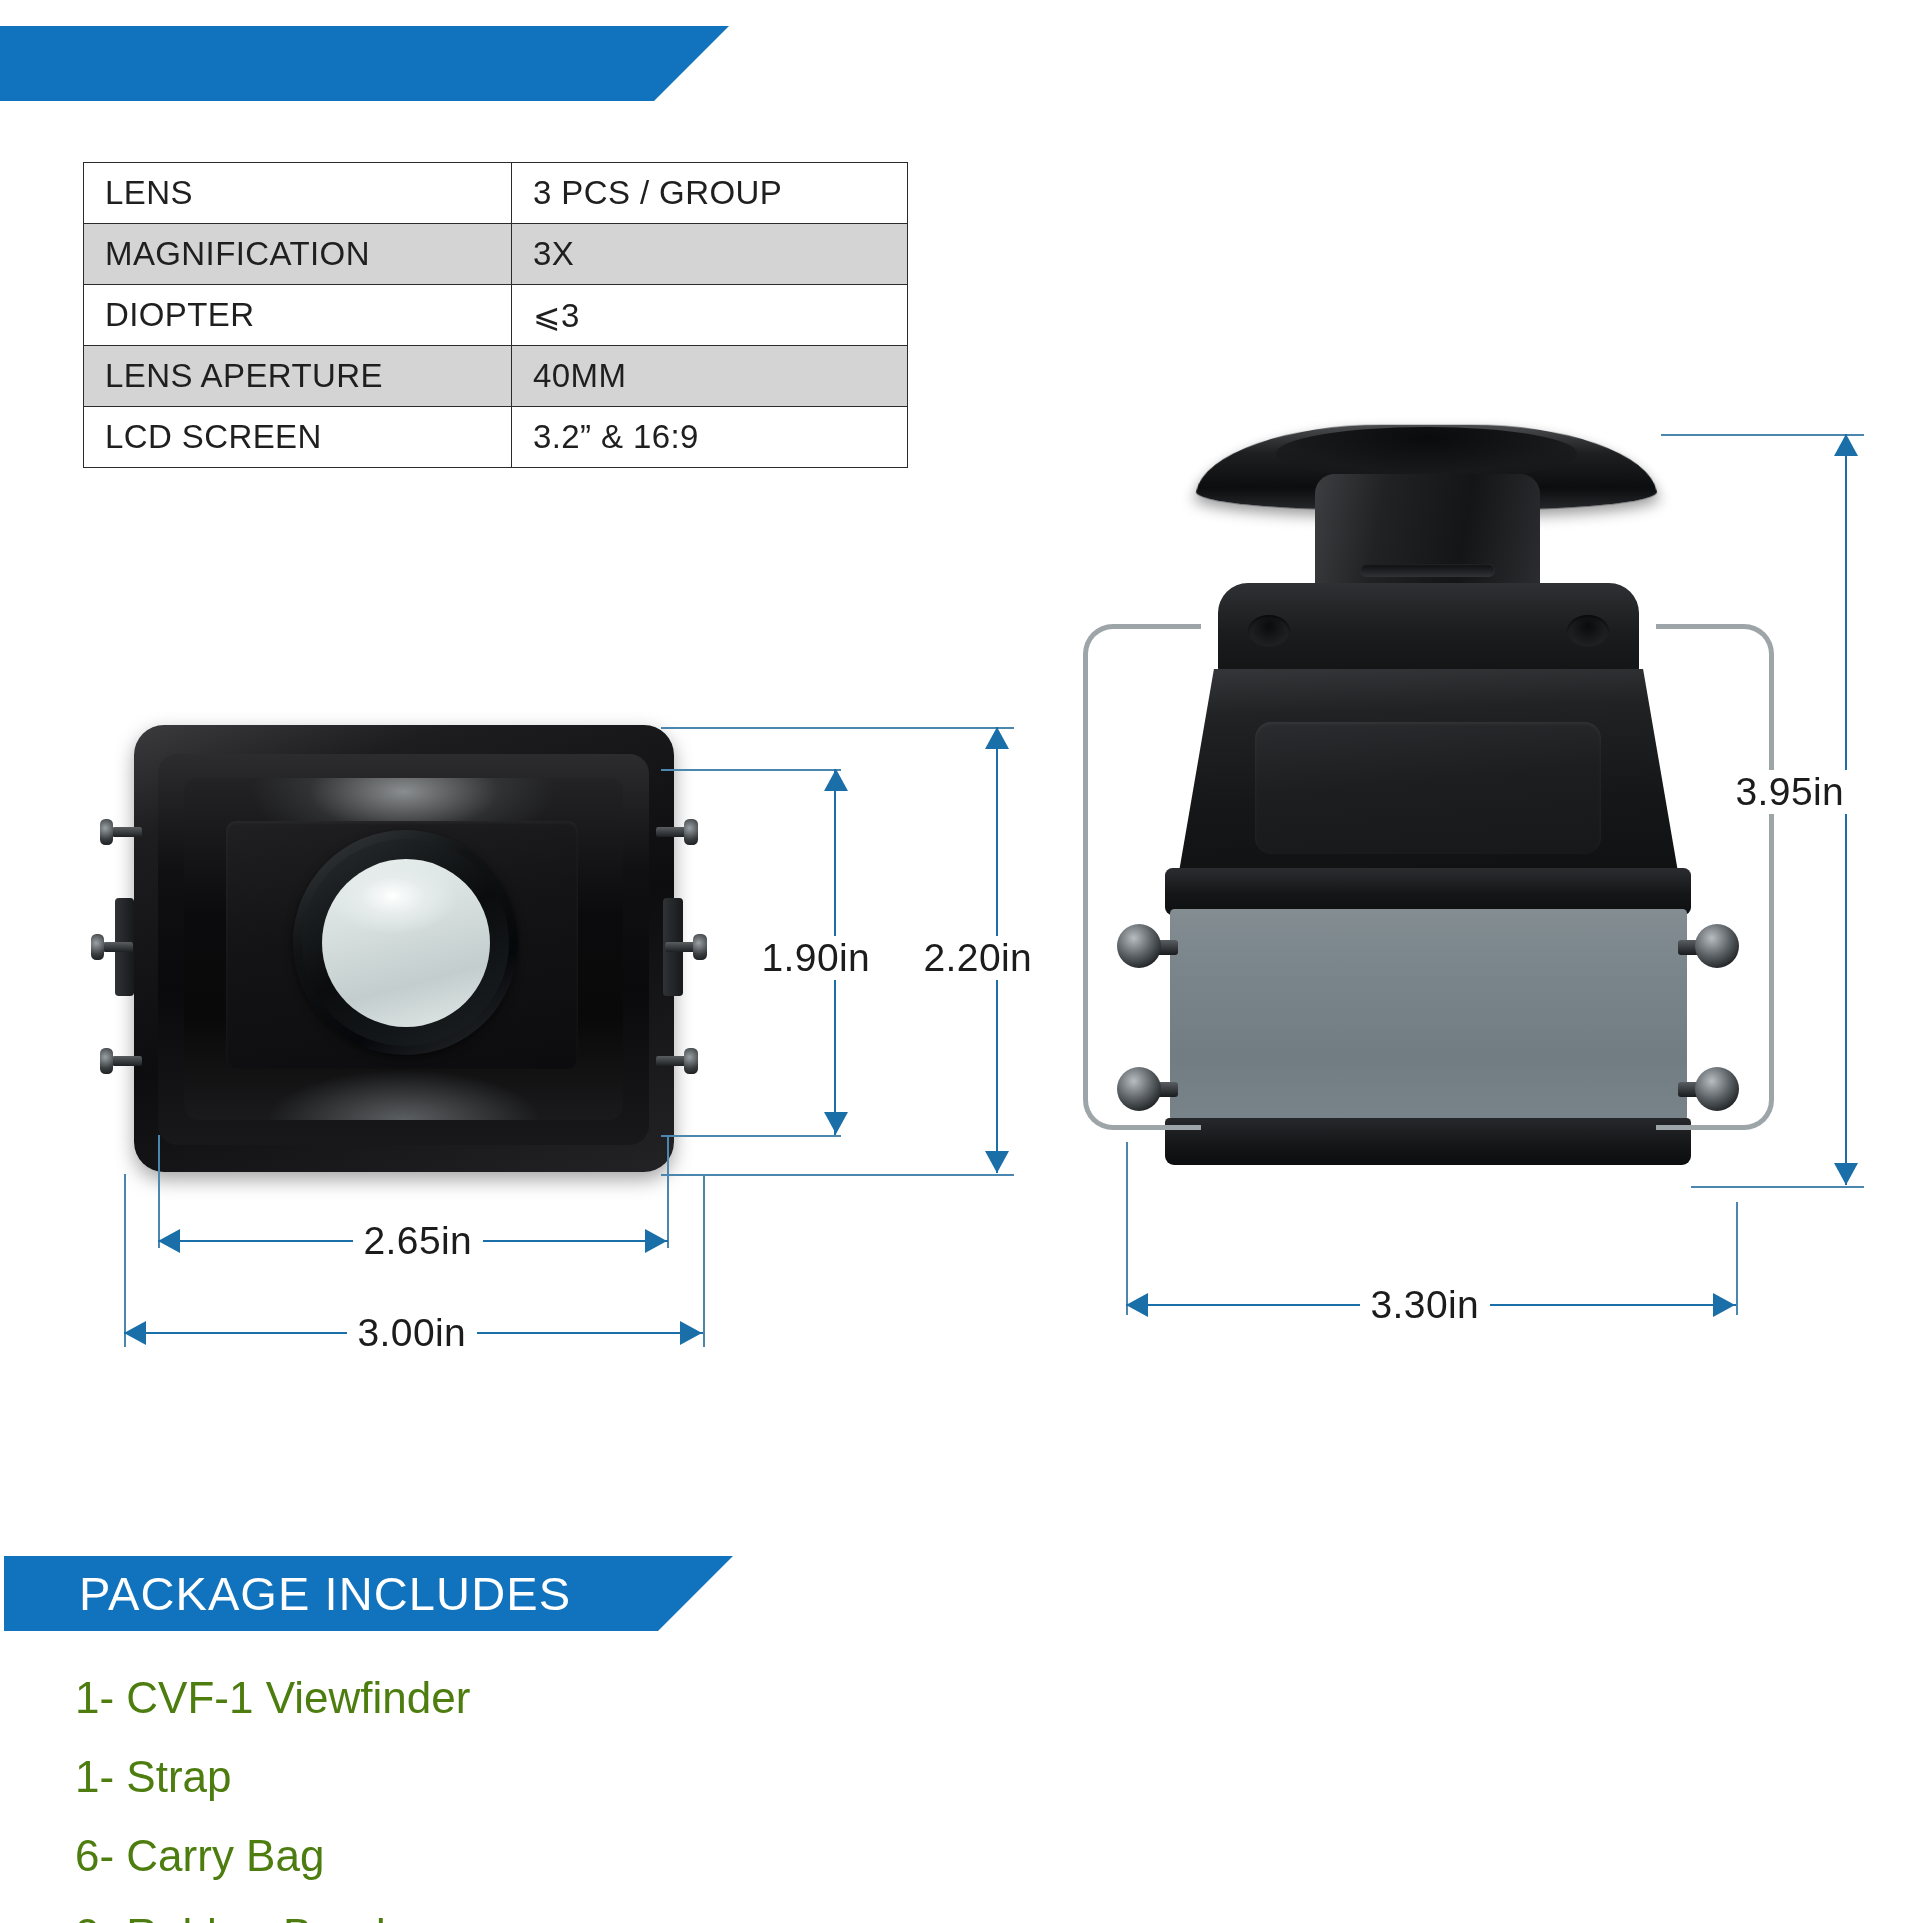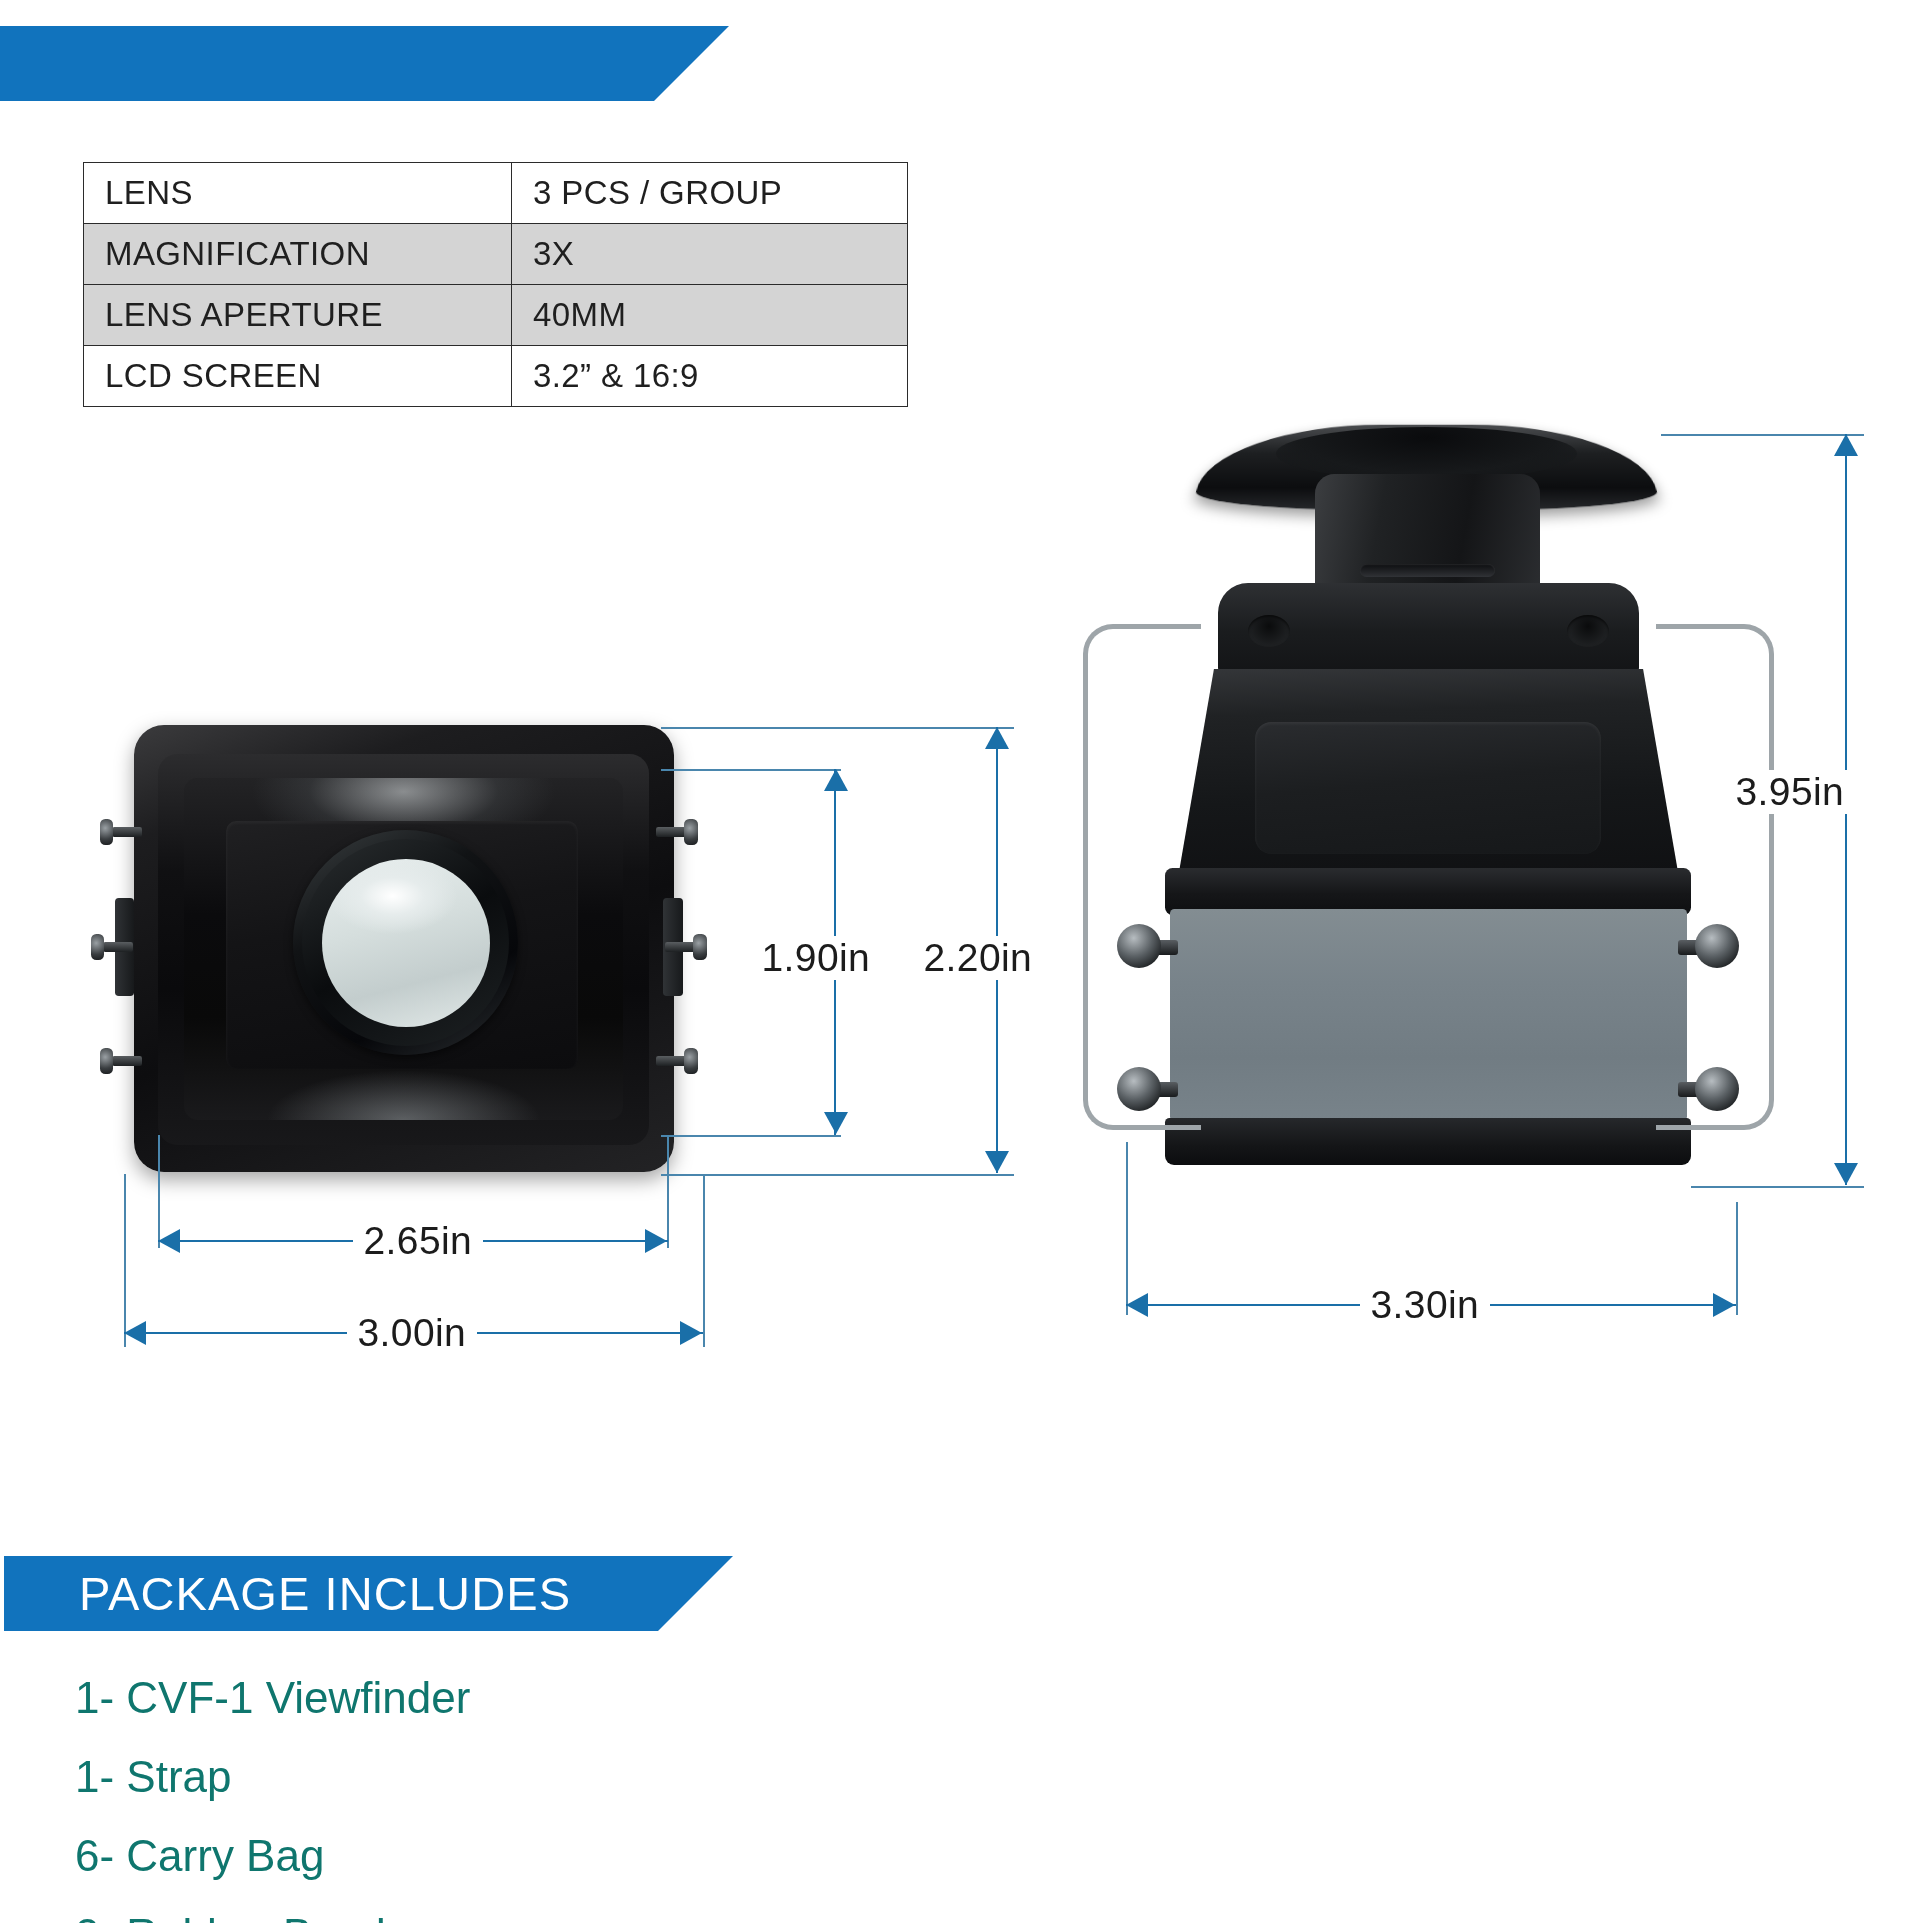--- a/index.html
+++ b/index.html
@@ -118,38 +118,42 @@
         border-left:22.5px solid #1a6fa8;}
   .arrow.up{border-left:12px solid transparent;border-right:12px solid transparent;
         border-bottom:22.5px solid #1a6fa8;}
   .arrow.down{border-left:12px solid transparent;border-right:12px solid transparent;
         border-top:22.5px solid #1a6fa8;}
   .dim-text{position:absolute;font-size:39px;color:#1c1c1c;white-space:nowrap;
         background:#ffffff;padding:0 10.5px;letter-spacing:0.4px;}
 
   
   #pkg-list{position:absolute;left:75px;top:1676px;}
-  #pkg-list .pkg-item{font-size:44px;color:#0f766e;margin-bottom:35px;white-space:nowrap;line-height:1;}
+  #pkg-list .pkg-item{font-size:44px;color:#4d7c0f;margin-bottom:35px;white-space:nowrap;line-height:1;}
 </style>
 </head>
 <body>
 
 <div class="banner" id="spec-banner">
   <span class="banner-tail"></span>
 </div>
 
 <table id="spec-table">
   <tbody>
     <tr>
       <td class="k">LENS</td>
       <td class="v">3 PCS / GROUP</td>
     </tr>
     <tr class="alt">
       <td class="k">MAGNIFICATION</td>
       <td class="v">3X</td>
+    </tr>
+    <tr>
+      <td class="k">DIOPTER</td>
+      <td class="v">⩽3</td>
     </tr>
     <tr class="alt">
       <td class="k">LENS APERTURE</td>
       <td class="v">40MM</td>
     </tr>
     <tr>
       <td class="k">LCD SCREEN</td>
       <td class="v">3.2” &amp; 16:9</td>
     </tr>
   </tbody>

